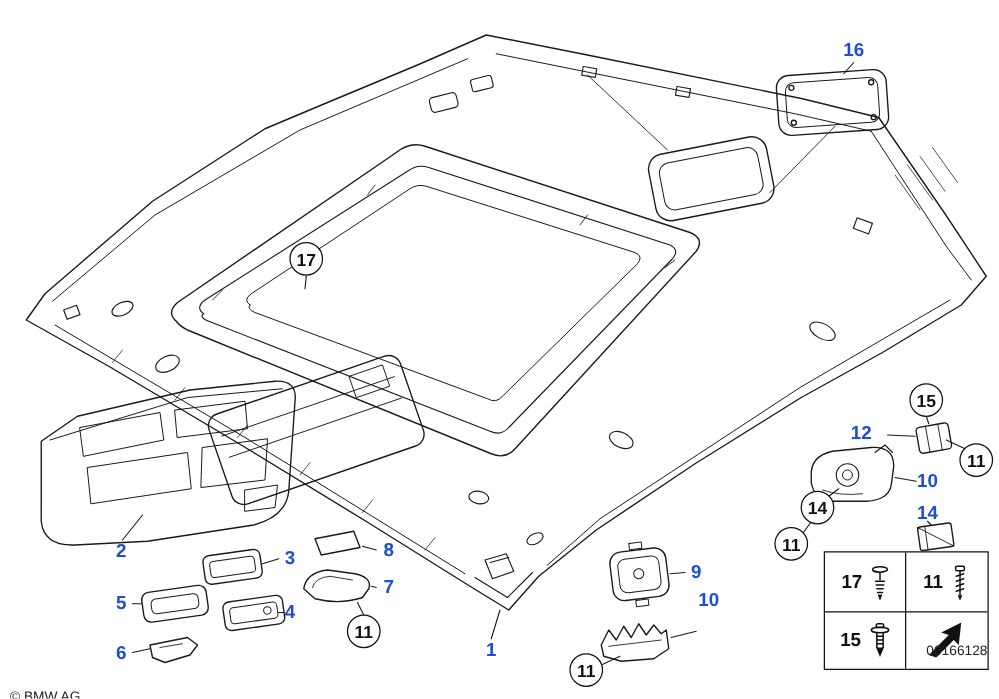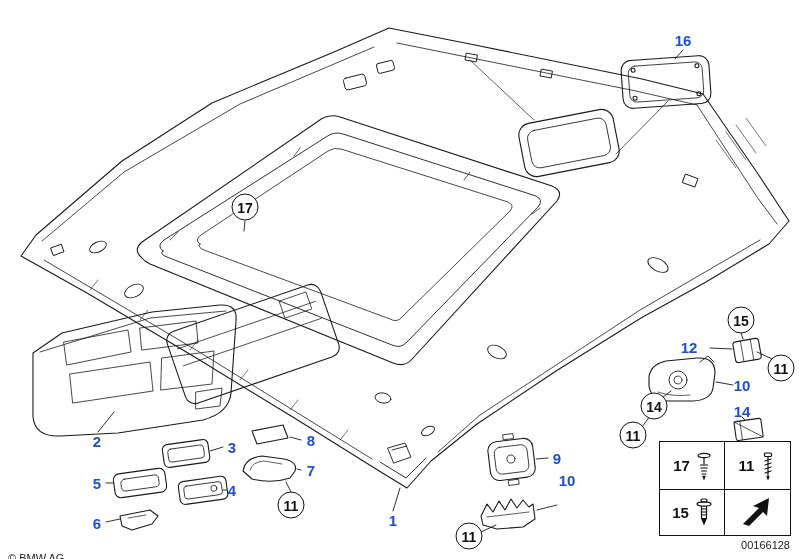--- a/index.html
+++ b/index.html
@@ -16,21 +16,21 @@
   .legend .vdiv{position:absolute;left:64px;top:0;width:0;height:100%;border-left:1.2px solid #111;}
   .legend .hdiv{position:absolute;left:0;top:47px;width:100%;height:0;border-top:1.2px solid #111;}
   .lcell{position:absolute;display:flex;align-items:center;justify-content:center;gap:7px;
          font-size:15px;font-weight:bold;}
   .lcell.tl{left:0;top:0;width:64px;height:47px;}
   .lcell.tr{left:64px;top:0;width:66px;height:47px;}
   .lcell.bl{left:0;top:47px;width:64px;height:46px;}
   .lcell.br{left:64px;top:47px;width:66px;height:46px;}
   .footer-text{position:absolute;font-size:11px;color:#222;z-index:5;}
   .copy{left:8px;top:552px;}
-  .docnum{right:9px;top:539px;position:absolute;}
+  .docnum{right:9px;top:515px;position:absolute;}
 </style>
 </head>
 <body>
 
 <div class="stage">
 
   <svg class="art" width="799" height="559" viewBox="0 0 799 559">
     <g fill="none" stroke="#1a1a1a" stroke-width="1.1" stroke-linejoin="round" stroke-linecap="round">
 
       <g>

